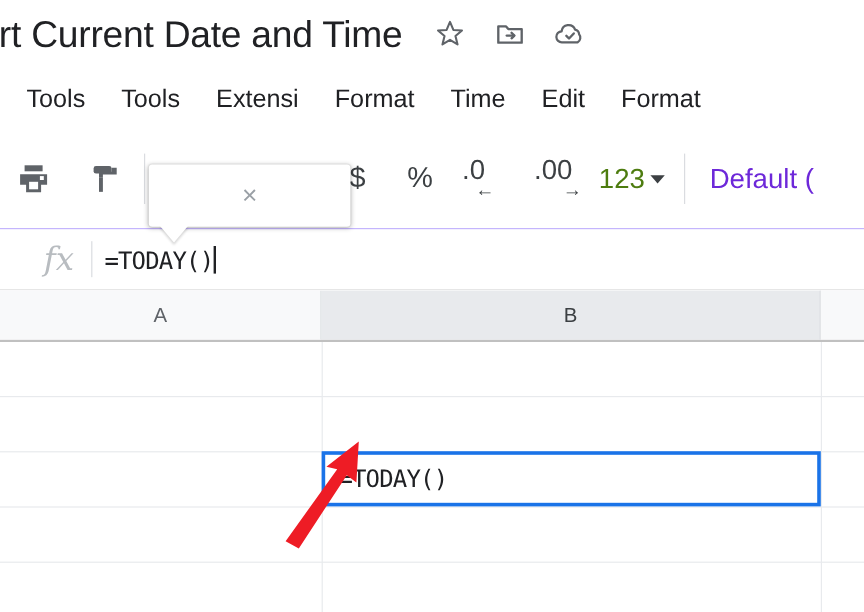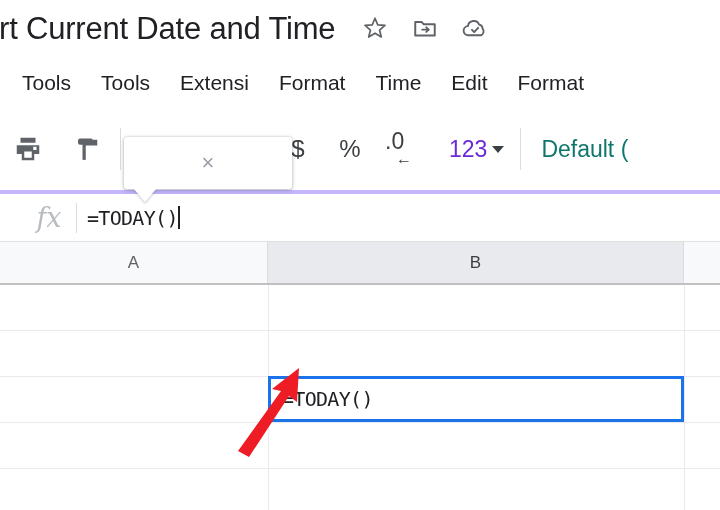--- a/index.html
+++ b/index.html
@@ -112,33 +112,33 @@
   .tb-dec .arw {
     position: absolute;
     bottom: 7px;
     font-size: 16px;
     line-height: 1;
   }
   .tb-dec.dec-left .arw { left: 13px; }
   .tb-dec.dec-right .arw { left: 26px; }
   .tb-123 {
     display: flex; align-items: center; gap: 5px;
-    font-size: 23px; color: #6d28d9;
+    font-size: 23px; color: #4d7c0f;
     flex: none;
     line-height: 1;
   }
   .caret {
     width: 0; height: 0;
     border-left: 6px solid transparent;
     border-right: 6px solid transparent;
     border-top: 7px solid #3c4043;
   }
   .tb-font {
     font-size: 23px;
-    color: #0f766e;
+    color: #6d28d9;
     white-space: nowrap;
     flex: none;
     line-height: 1;
   }
 
   
   .tooltip {
     position: absolute;
     left: 124px; top: 137px;
     width: 168px; height: 52px;
@@ -175,21 +175,21 @@
     border-top: 14px solid #ffffff;
     filter: drop-shadow(0 2px 1px rgba(0,0,0,0.16));
   }
 
   
   .formulabar {
     position: absolute;
     left: 0; top: 190px;
     width: 720px; height: 52px;
     background: #ffffff;
-    border-top: 4px solid #c4b5fd;
+    border-top: 1px solid #c4b5fd;
     border-bottom: 1px solid #e0e0e0;
     display: flex;
     align-items: center;
   }
   .fx {
     width: 46px;
     margin-left: 26px;
     font-family: "DejaVu Serif", serif;
     font-style: italic;
     font-size: 27px;
@@ -361,20 +361,24 @@
     <div class="tb-text" style="width:30px;">$</div>
     <div style="width:22px;flex:none;"></div>
     <div class="tb-text" style="width:30px;">%</div>
     <div style="width:18px;flex:none;"></div>
 
     <div class="tb-dec dec-left">
       <span class="num">.0</span>
       <span class="arw">←</span>
     </div>
     <div style="width:10px;flex:none;"></div>
+    <div class="tb-dec dec-right">
+      <span class="num">.00</span>
+      <span class="arw">→</span>
+    </div>
     <div style="width:6px;flex:none;"></div>
 
     <div class="tb-123">
       <span>123</span>
       <span class="caret"></span>
     </div>
 
     <div class="tb-sep" style="margin-left:16px;margin-right:20px;"></div>
 
     <div class="tb-font">Default (</div>

